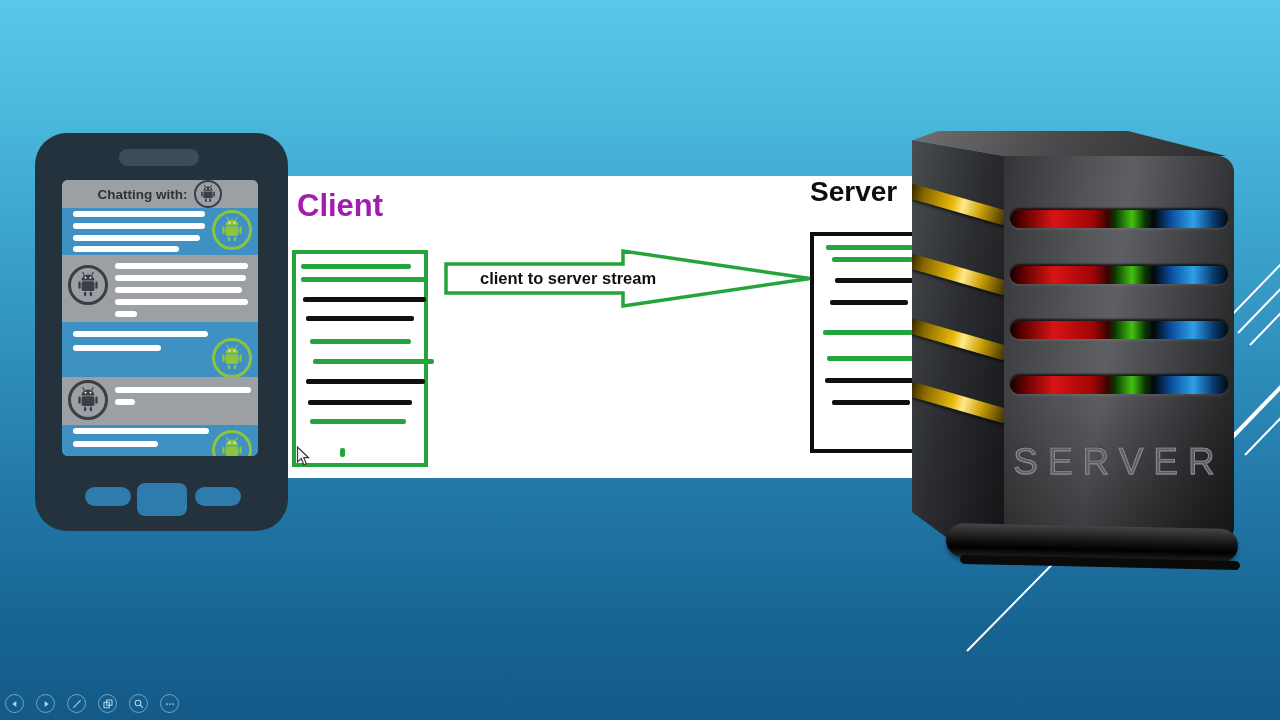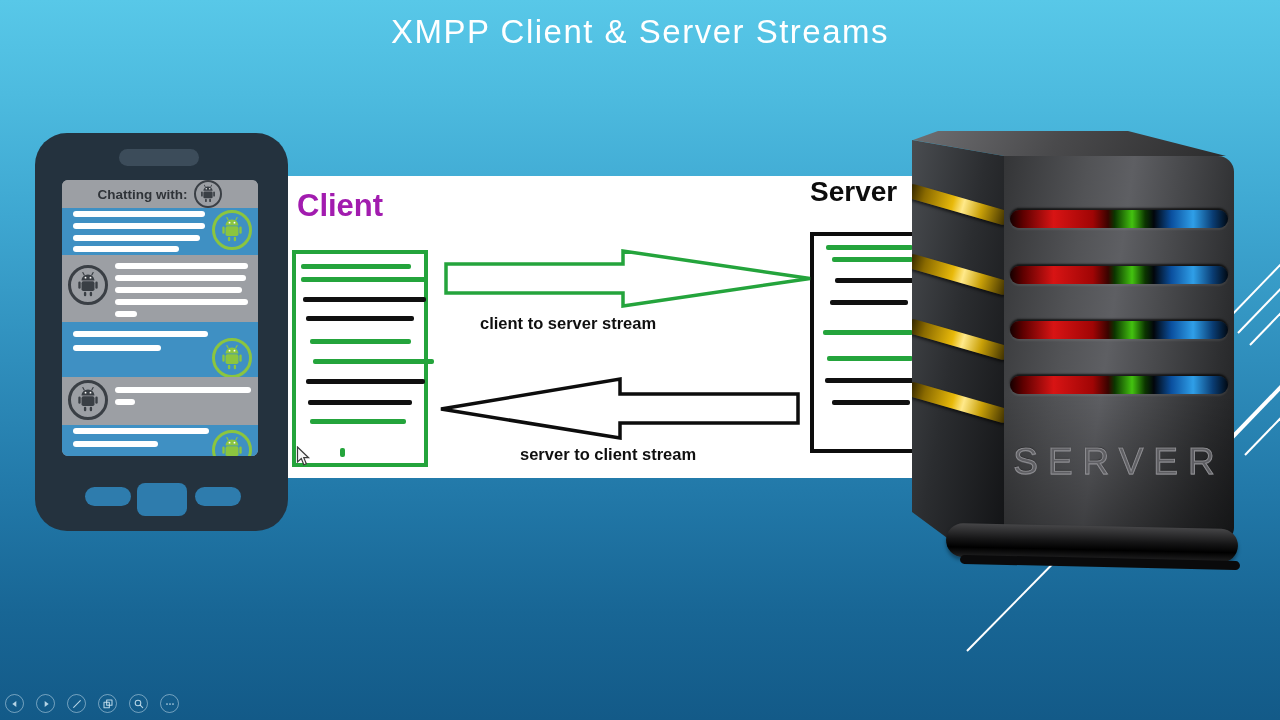--- a/index.html
+++ b/index.html
@@ -18,21 +18,21 @@
   .server-label{position:absolute;left:527px;top:0px;font-size:28px;font-weight:700;color:#0d0d0d;}
   .stream-box{position:absolute;box-sizing:border-box;background:#fff;}
   .client-box{left:9px;top:74px;width:136px;height:217px;border:4px solid #24a43c;}
   .server-box{left:527px;top:56px;width:108px;height:221px;border:4px solid #0d0d0d;}
   .stream-line{position:absolute;height:5px;border-radius:2px;}
 
   .arrow{position:absolute;}
   .arrow svg{display:block;}
   .arrow-right{left:161px;top:72px;width:368px;height:60px;}
   .arrow-left{left:155px;top:200px;width:362px;height:64px;}
-  .arrow-label{position:absolute;color:#101010;font-weight:700;font-size:16.5px;white-space:nowrap;margin-top:45px;}
+  .arrow-label{position:absolute;color:#101010;font-weight:700;font-size:16.5px;white-space:nowrap;}
   .arrow-right .arrow-label{left:36px;top:21px;}
   .arrow-left .arrow-label{left:82px;top:24px;}
 
   
   .phone{position:absolute;left:35px;top:133px;width:253px;height:398px;border-radius:32px;
     background:#24323e;z-index:6;}
   .speaker{position:absolute;left:84px;top:16px;width:80px;height:17px;border-radius:9px;background:#3c4c5a;}
   .screen{position:absolute;left:27px;top:47px;width:196px;height:276px;border-radius:6px;
     background:#9c9fa4;overflow:hidden;}
   .chat-header{position:absolute;left:0;top:0;width:100%;height:28px;background:#9c9fa4;
@@ -96,21 +96,20 @@
     padding:0;cursor:pointer;}
   .tool-btn svg{display:block;}
   .tool-btn svg *{stroke:rgba(223,242,252,.8);fill:none;stroke-width:1.6;stroke-linecap:round;stroke-linejoin:round;}
   .tool-btn svg .solid{fill:rgba(223,242,252,.8);stroke:none;}
 </style>
 </head>
 <body>
 
 <div class="stage">
 
-  <div class="slide-title">XMPP Client &amp; Server Streams</div>
 
   <div class="decor-line" style="left:1226px;top:320px;width:130px;transform:rotate(-46deg);"></div>
   <div class="decor-line" style="left:1238px;top:332px;width:120px;transform:rotate(-46deg);"></div>
   <div class="decor-line" style="left:1250px;top:344px;width:110px;transform:rotate(-46deg);"></div>
   <div class="decor-line" style="left:1222px;top:446px;width:150px;height:4px;transform:rotate(-46deg);"></div>
   <div class="decor-line" style="left:1245px;top:454px;width:100px;transform:rotate(-46deg);"></div>
   <div class="decor-line" style="left:967px;top:650px;width:122px;transform:rotate(-45.5deg);"></div>
 
   <div class="band">
     <div class="client-label">Client</div>
@@ -140,26 +139,20 @@
         <div class="stream-line" style="left: 18px; top: 164px; width: 78px; background: rgb(16, 16, 16);"></div>
       </div>
 
     <div class="arrow arrow-right">
       <svg width="368" height="60" viewBox="0 0 368 60">
         <path d="M2,16 H179 V3 L366,30.5 L179,58 V45 H2 Z" fill="#ffffff" stroke="#24a43c" stroke-width="3.5" stroke-linejoin="miter"></path>
       </svg>
       <div class="arrow-label">client to server stream</div>
     </div>
 
-    <div class="arrow arrow-left">
-      <svg width="362" height="64" viewBox="0 0 362 64">
-        <path d="M360,18 H182 V3 L3,33 L182,62 V47 H360 Z" fill="#ffffff" stroke="#0d0d0d" stroke-width="3.5" stroke-linejoin="miter"></path>
-      </svg>
-      <div class="arrow-label">server to client stream</div>
-    </div>
   </div>
 
   <div class="phone">
     <div class="speaker"></div>
     <div class="screen">
       <div class="chat-header">
         <span>Chatting with:</span>
         <span class="header-android" id="header-android">
             <svg viewBox="0 0 24 26" xmlns="http://www.w3.org/2000/svg">
               <g fill="#3a3f45">

